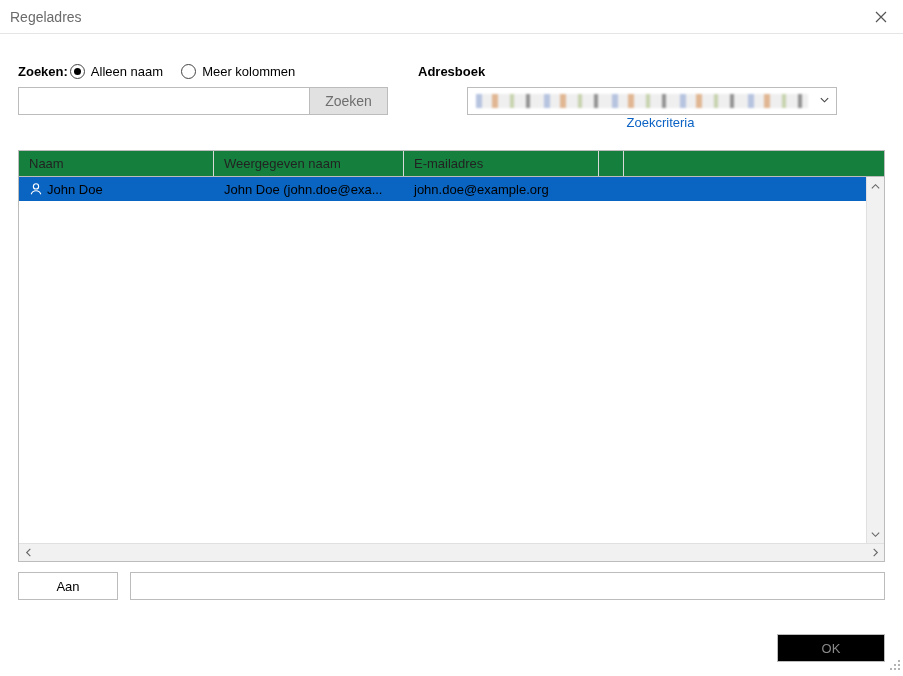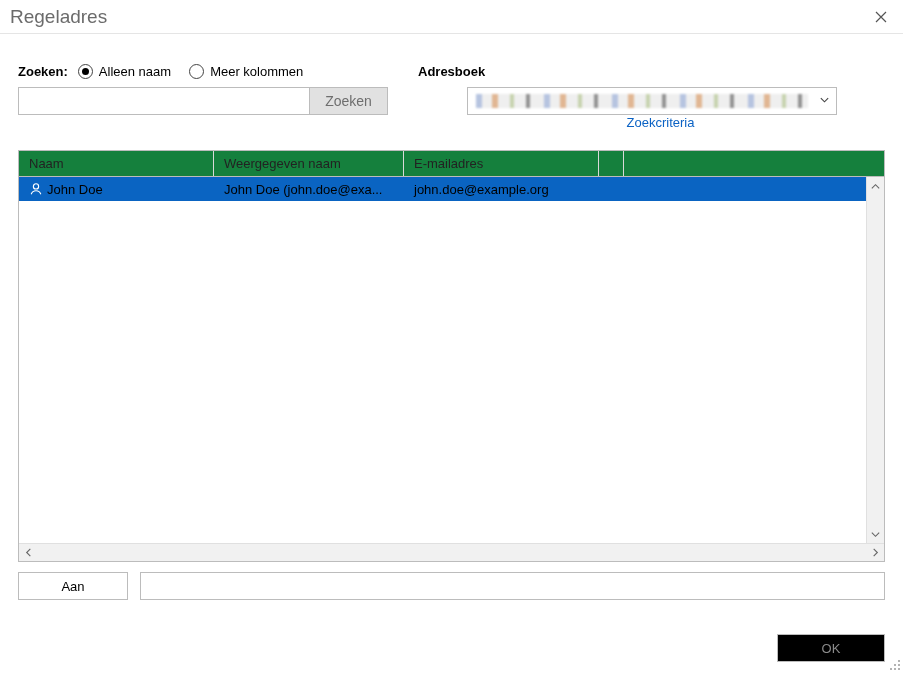--- a/index.html
+++ b/index.html
@@ -18,42 +18,42 @@
   .titlebar {
     display: flex;
     align-items: center;
     justify-content: space-between;
     height: 34px;
     padding: 0 10px;
     border-bottom: 1px solid #e5e5e5;
     background: #fff;
     color: #6b6b6b;
   }
-  .titlebar .title { font-size: 19px; }
+  .titlebar .title { font-size: 14px; }
   .titlebar .close {
     width: 24px; height: 24px;
     display: flex; align-items: center; justify-content: center;
     color: #555; cursor: pointer;
   }
   .titlebar .close svg { width: 12px; height: 12px; }
 
   .content {
     padding: 30px 18px 16px 18px;
   }
 
   
   .top-row {
     display: flex;
     gap: 30px;
     align-items: flex-start;
   }
   .search-block { width: 370px; }
   .book-block { flex: 1; }
 
-  .labels-row { display: flex; align-items: center; gap: 10px; margin-bottom: 8px; }
+  .labels-row { display: flex; align-items: center; gap: 2px; margin-bottom: 8px; }
   .bold-label { font-weight: 700; }
 
   .radio-group { display: flex; gap: 18px; align-items: center; }
   .radio {
     display: flex; align-items: center; gap: 6px; cursor: pointer;
     font-size: 13px;
   }
   .radio .circle {
     width: 15px; height: 15px; border: 1px solid #444; border-radius: 50%;
     display: inline-flex; align-items: center; justify-content: center;
@@ -148,21 +148,21 @@
   .hscroll {
     height: 18px; background: #f1f1f1; border-top: 1px solid #e0e0e0;
     display: flex; justify-content: space-between; align-items: center;
   }
   .hscroll .arrow { width: 18px; display:flex; align-items:center; justify-content:center; color:#666; }
   .hscroll .arrow svg { width: 11px; height: 11px; }
 
   
   .aan-row { display: flex; gap: 12px; margin-top: 10px; align-items: center; }
   .aan-btn {
-    width: 110px; height: 28px; border: 1px solid #bcbcbc; background: #fff;
+    width: 100px; height: 28px; border: 1px solid #bcbcbc; background: #fff;
     cursor: pointer; font-family: inherit; font-size: 13px;
   }
   .aan-input {
     flex: 1; height: 28px; border: 1px solid #bcbcbc; padding: 0 6px;
     font-family: inherit; font-size: 13px; outline: none; background: #fff;
   }
 
   
   .bottom-row {
     position: absolute; bottom: 14px; right: 18px;

